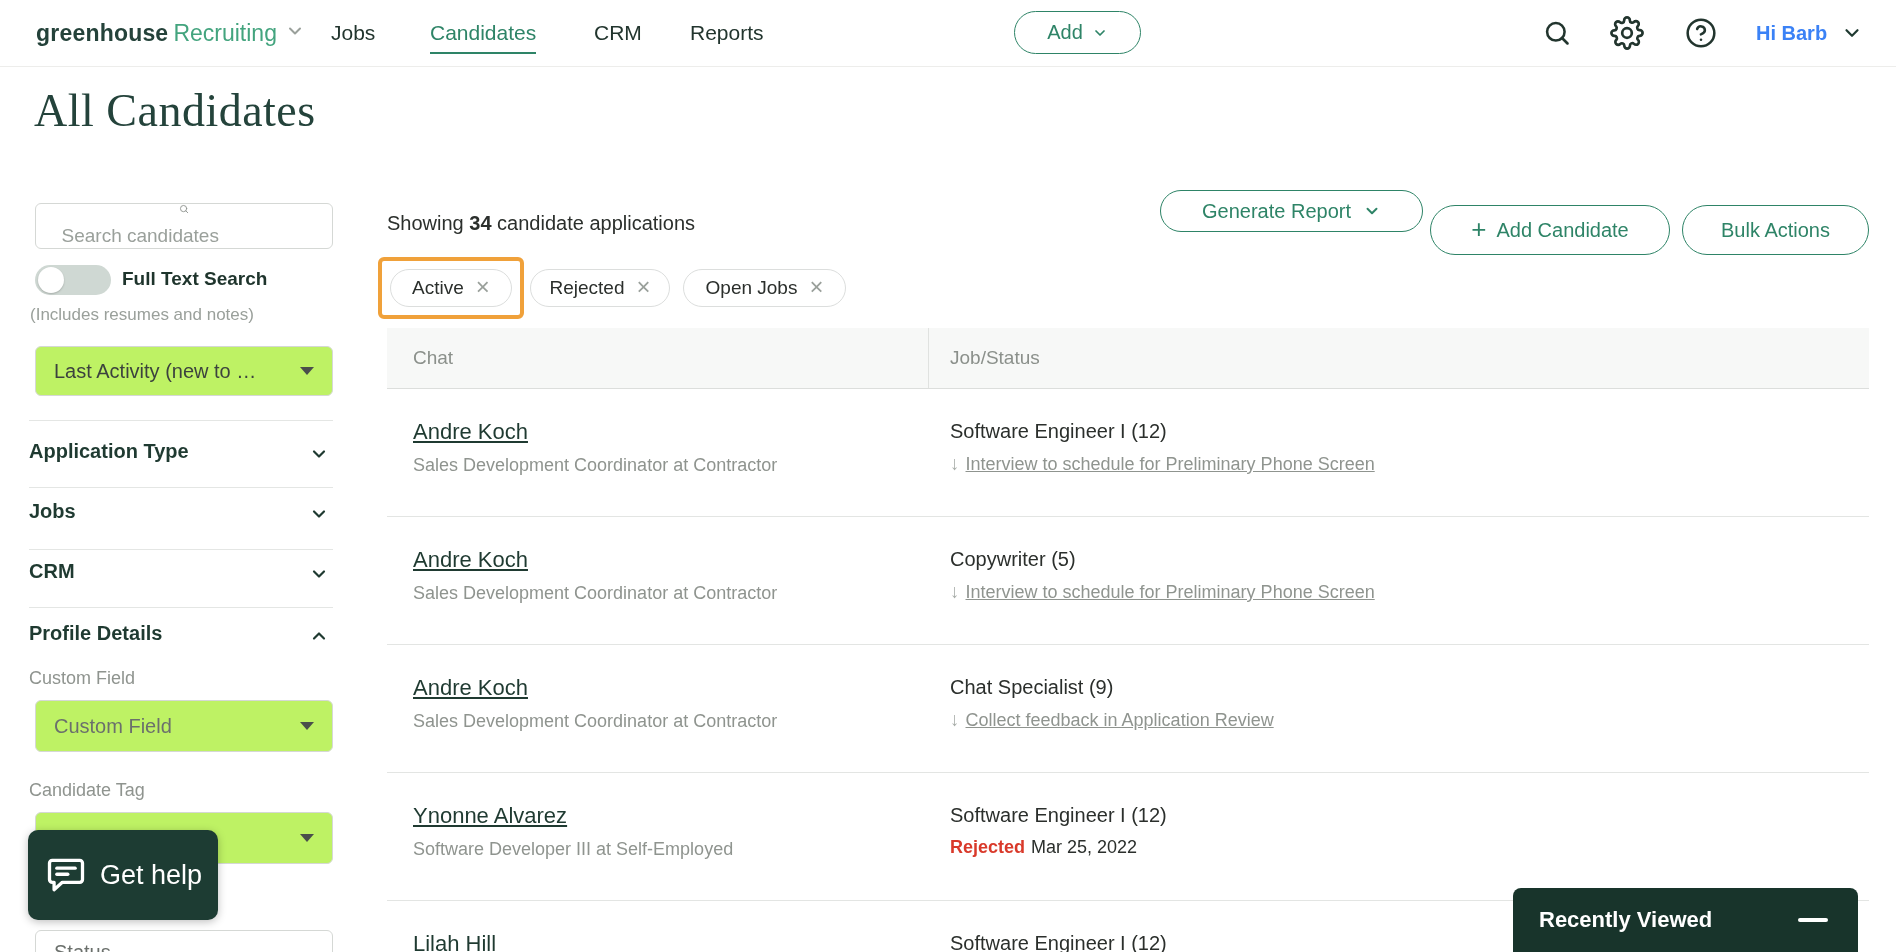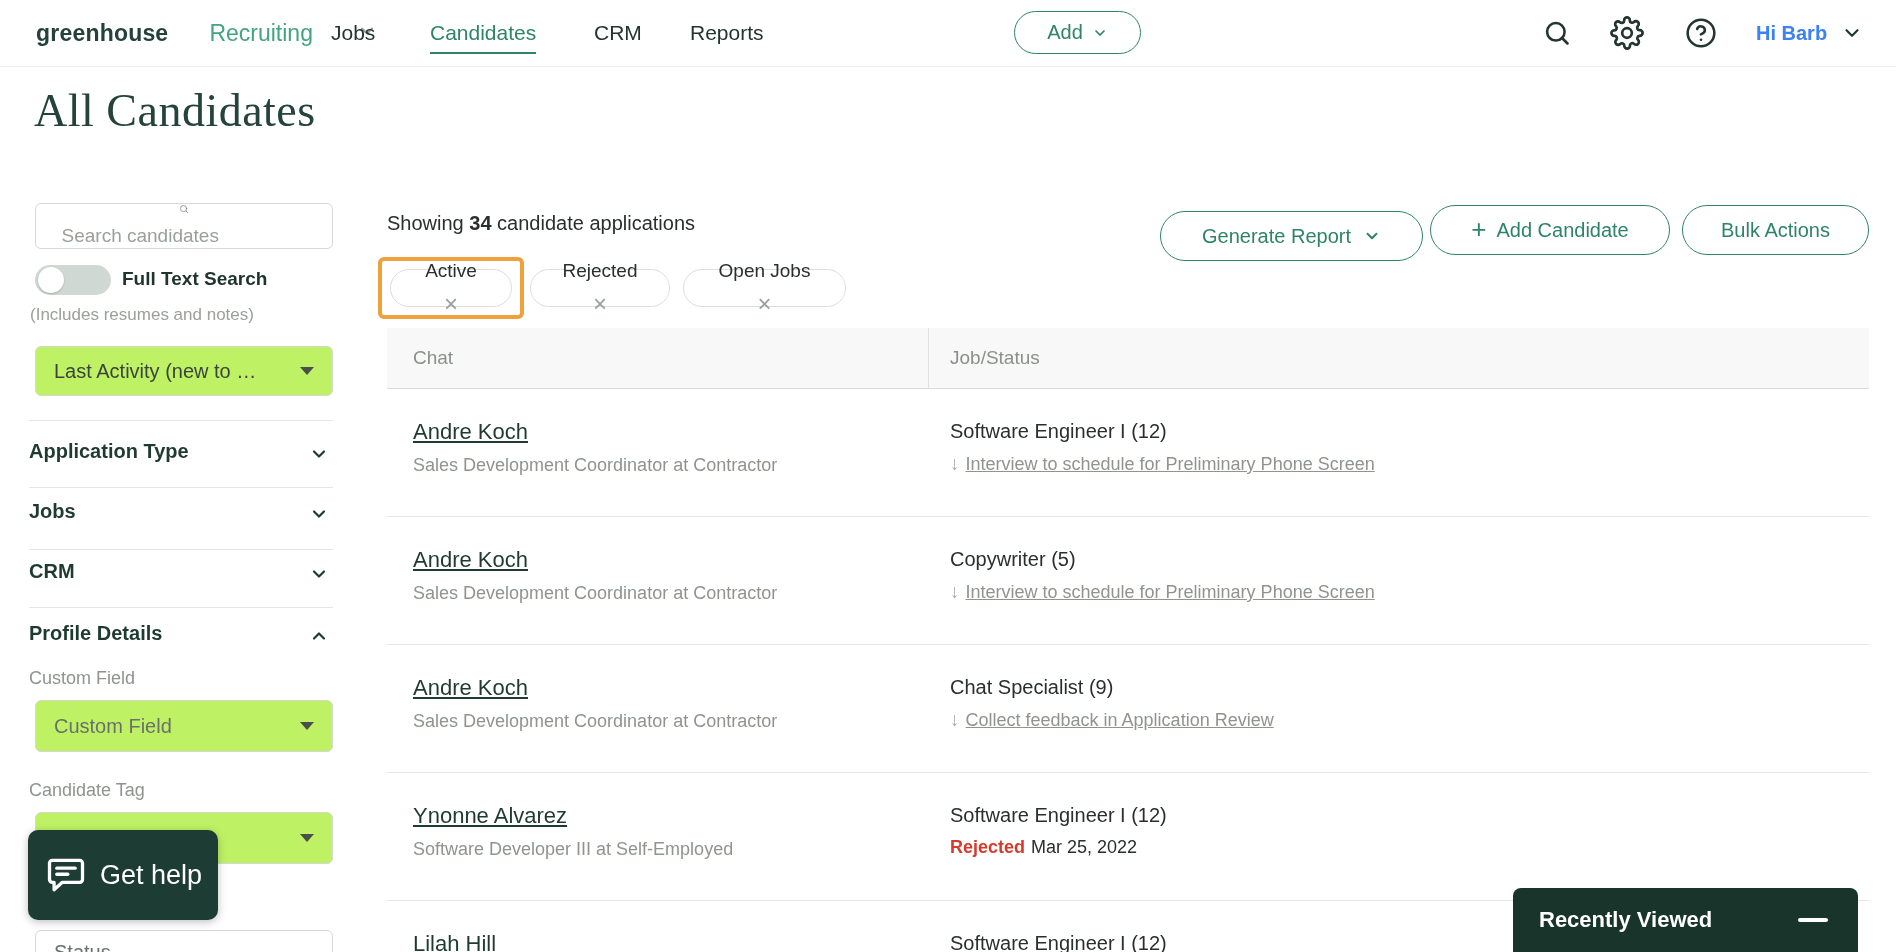--- a/index.html
+++ b/index.html
@@ -2,21 +2,21 @@
 <html><head>
 <meta charset="utf-8">
 <style>
   html,body{margin:0;padding:0;}
   body{
     width:1896px;height:952px;position:relative;overflow:hidden;
     background:#ffffff;font-family:"Liberation Sans",sans-serif;color:#1f3a31;
   }
   
   .topnav{position:absolute;top:0;left:0;width:1896px;height:66px;background:#fff;border-bottom:1px solid #ededeb;z-index:20;}
-  .logo{position:absolute;left:36px;top:0;height:66px;display:flex;align-items:center;font-size:23px;cursor:pointer;gap:36px;}
+  .logo{position:absolute;left:36px;top:0;height:66px;display:flex;align-items:center;font-size:23px;cursor:pointer;}
   .logo .brand{font-weight:bold;color:#24423a;letter-spacing:.2px;}
   .logo .product{color:#43a47e;margin-left:5px;}
   .logo .lchev{margin-left:8px;}
   .nav-item{position:absolute;top:0;height:66px;line-height:66px;font-size:21px;color:#22352e;text-decoration:none;cursor:pointer;}
   .nav-item.active{color:#2e8467;}
   .nav-item.active .under{position:absolute;left:0;right:0;bottom:12px;height:2px;background:#2e8467;}
   .pill{display:flex;align-items:center;justify-content:center;border:1.5px solid #2e8467;border-radius:26px;color:#2e8467;background:#fff;cursor:pointer;box-sizing:border-box;}
   .add-btn{position:absolute;left:1014px;top:11px;width:127px;height:43px;font-size:20px;gap:9px;}
   .icon-btn{position:absolute;top:0;height:66px;display:flex;align-items:center;cursor:pointer;}
   .greeting{position:absolute;left:1756px;top:0;height:66px;display:flex;align-items:center;font-size:20px;font-weight:bold;color:#3b82f6;cursor:pointer;gap:14px;}
@@ -36,26 +36,26 @@
   .sb-divider{position:absolute;left:29px;width:304px;height:1px;background:#e4e6e4;}
   .sb-section{position:absolute;left:29px;width:304px;height:28px;font-size:20px;font-weight:bold;color:#1f3a31;cursor:pointer;}
   .sb-section svg{position:absolute;right:4px;top:4px;}
   .sb-label{position:absolute;left:29px;font-size:18px;color:#8f948f;}
   .cf-select{left:35px;top:700px;width:298px;height:52px;font-size:20px;color:#6b706c;}
   .tag-select{left:35px;top:812px;width:298px;height:52px;font-size:20px;color:#6b706c;}
   .status-box{position:absolute;left:35px;top:930px;width:298px;height:52px;border:1px solid #d5d8d5;border-radius:6px;box-sizing:border-box;display:flex;align-items:flex-start;padding:10px 18px;font-size:20px;color:#6b706c;background:#fff;}
   .get-help{position:absolute;left:28px;top:830px;width:190px;height:90px;background:#1d3c33;border-radius:10px;display:flex;align-items:center;justify-content:center;gap:12px;color:#fff;font-size:27px;cursor:pointer;z-index:40;box-shadow:0 2px 8px rgba(0,0,0,.25);}
   
   .showing{position:absolute;left:387px;top:212px;font-size:20px;color:#2b2f2c;}
-  .gr-btn{position:absolute;left:1160px;top:211px;width:263px;height:50px;font-size:20px;gap:12px;}
+  .gr-btn{position:absolute;left:1160px;top:190px;width:263px;height:42px;font-size:20px;gap:12px;}
   .ac-btn{position:absolute;left:1430px;top:205px;width:240px;height:50px;font-size:20px;gap:10px;}
   .ba-btn{position:absolute;left:1682px;top:205px;width:187px;height:50px;font-size:20px;}
   .plus{font-size:26px;line-height:1;margin-top:-3px;}
   
-  .chip{position:absolute;top:269px;height:38px;border:1px solid #dcdedd;border-radius:19px;background:#fff;display:flex;align-items:center;justify-content:center;gap:12px;font-size:19px;color:#2b2f2c;box-sizing:border-box;cursor:pointer;flex-direction:column;}
+  .chip{position:absolute;top:269px;height:38px;border:1px solid #dcdedd;border-radius:19px;background:#fff;display:flex;align-items:center;justify-content:center;gap:12px;font-size:19px;color:#2b2f2c;box-sizing:border-box;cursor:pointer;}
   .chip .x{color:#9aa09b;font-size:24px;line-height:1;margin-top:-2px;cursor:pointer;}
   .hl-box{position:absolute;left:378px;top:257px;width:146px;height:62px;border:4px solid #f0a13a;border-radius:6px;box-sizing:border-box;z-index:5;pointer-events:none;}
   .chip-active{left:390px;width:122px;}
   .chip-rejected{left:530px;width:140px;}
   .chip-openjobs{left:683px;width:163px;}
   
   .table{position:absolute;left:387px;top:328px;width:1482px;}
   .thead{position:relative;height:60px;background:#f7f8f7;border-bottom:1px solid #dcdedc;}
   .thead .th{position:absolute;top:0;line-height:60px;font-size:19px;color:#8b908b;}
   .th-name{left:26px;}

